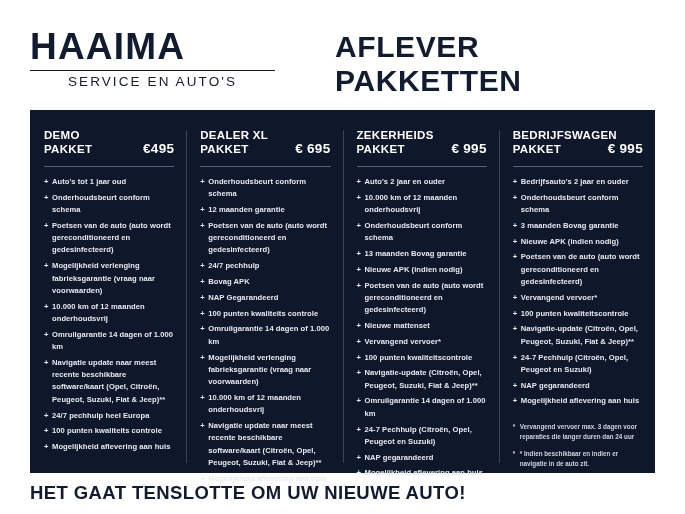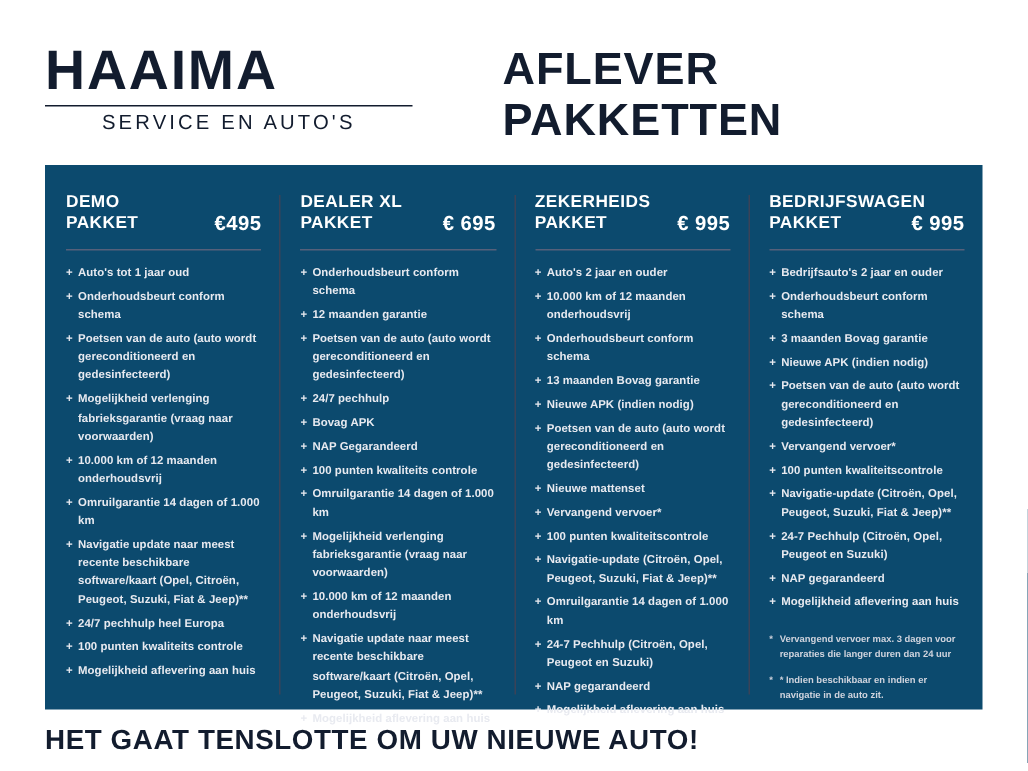--- a/index.html
+++ b/index.html
@@ -65,21 +65,21 @@
     line-height: 1.12;
   }
 
   
   .panel {
     position: absolute;
     left: 30px;
     top: 110px;
     width: 625px;
     height: 363px;
-    background: #0c4a6e;
+    background: #0f172a;
     box-sizing: border-box;
     display: flex;
     padding: 14px 0 0 0;
   }
   .col {
     flex: 1 1 0;
     padding: 4px 10px 0 14px;
     box-sizing: border-box;
     position: relative;
   }

